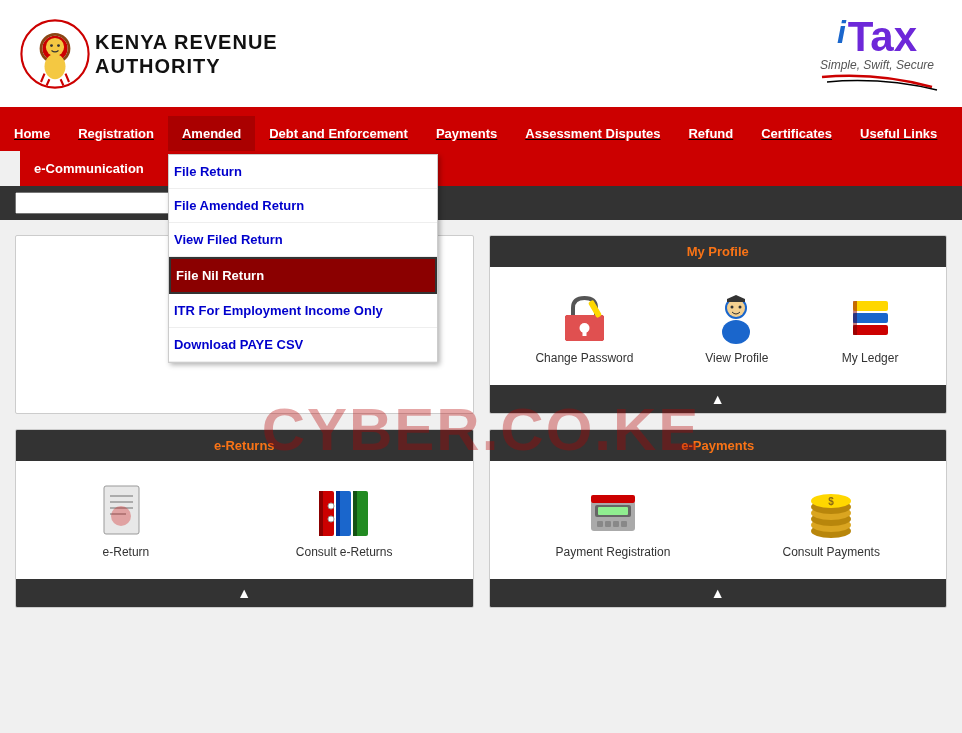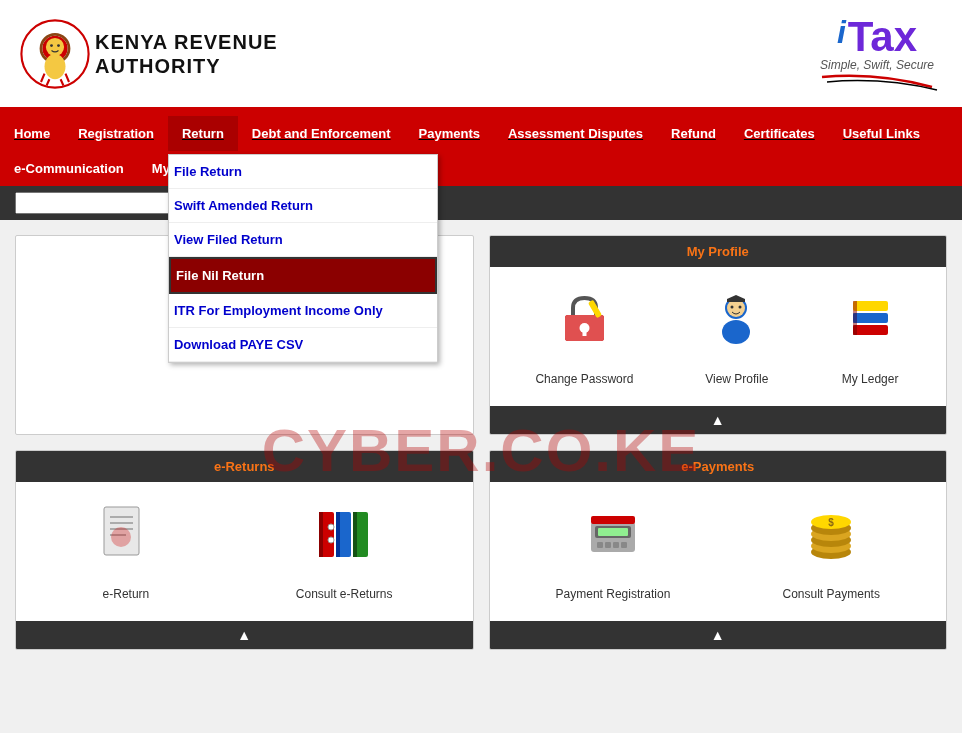--- a/index.html
+++ b/index.html
@@ -13,21 +13,21 @@
     .kra-text { display: flex; flex-direction: column; }
     .kra-name { font-size: 22px; font-weight: bold; color: #222; line-height: 1.2; letter-spacing: 1px; text-transform: uppercase; }
     .itax-logo { display: flex; flex-direction: column; align-items: center; }
 
     
     .red-bar { background: #cc0000; height: 6px; width: 100%; }
 
     
     .nav { background: #cc0000; display: flex; align-items: stretch; position: relative; text-decoration: underline; }
     .nav-item { color: #fff; padding: 10px 14px; font-size: 13px; font-weight: bold; cursor: pointer; white-space: nowrap; position: relative; }
-    .nav-row2 { background: #cc0000; display: flex; align-items: center; }
+    .nav-row2 { background: #cc0000; display: flex; align-items: center; margin-left: 20px; }
 
     
     .dropdown-menu { position: absolute; top: 100%; left: 0; background: #fff; border: 1px solid #ccc; min-width: 270px; z-index: 100; box-shadow: 2px 2px 5px rgba(0,0,0,0.3); }
     .dropdown-item { padding: 9px 5px; font-size: 13px; color: #222; cursor: pointer; border-bottom: 1px solid #eee; }
     .dropdown-item.highlighted { background: #8B0000; color: #fff; border: 2px solid #333; }
     .dropdown-item.link-color { color: #0000cc; }
 
     
     .login-bar { background: #333; color: #fff; padding: 6px 15px; font-size: 12px; display: flex; align-items: center; gap: 10px; }
     .login-bar input { width: 180px; padding: 2px 5px; font-size: 12px; }
@@ -37,21 +37,21 @@
 
     
     .watermark-container { position: relative; }
     .watermark { position: absolute; top: 50%; left: 50%; transform: translate(-50%, -50%); font-size: 60px; font-weight: 900; color: rgba(180,0,0,0.35); z-index: 50; white-space: nowrap; pointer-events: none; letter-spacing: 2px; }
 
     
     .panel-row { display: flex; gap: 15px; margin-bottom: 15px; }
     .panel { background: #fff; border: 1px solid #ccc; flex: 1; border-radius: 2px; overflow: hidden; }
     .panel-header { background: #333; color: #f97316; text-align: center; padding: 8px; font-size: 13px; font-weight: bold; }
     .panel-content { display: flex; justify-content: space-around; align-items: center; padding: 20px 10px; }
-    .panel-item { display: flex; flex-direction: column; align-items: center; gap: 25px; cursor: pointer; }
+    .panel-item { display: flex; flex-direction: column; align-items: center; gap: 4px; cursor: pointer; }
     .panel-item-label { font-size: 12px; color: #333; text-align: center; }
     .panel-footer { background: #333; text-align: center; padding: 5px; }
     .panel-footer-arrow { color: #fff; font-size: 14px; cursor: pointer; }
 
     
     .icon-box { width: 60px; height: 60px; display: flex; align-items: center; justify-content: center; }
   </style>
 </head>
 <body>
 
@@ -97,25 +97,25 @@
     </svg>
   </div>
 </div>
 
 <div class="red-bar"></div>
 
 <div class="nav">
   <div class="nav-item">Home</div>
   <div class="nav-item">Registration</div>
   <div class="nav-item" style="background:#aa0000; position:relative;">
-    <span>Return</span>
+    <span>Amended</span>
     
     <div class="dropdown-menu" style="top:38px; left:0;">
       <div class="dropdown-item link-color">File Return</div>
-      <div class="dropdown-item link-color">Swift Amended Return</div>
+      <div class="dropdown-item link-color">File Amended Return</div>
       <div class="dropdown-item link-color">View Filed Return</div>
       <div class="dropdown-item highlighted">File Nil Return</div>
       <div class="dropdown-item link-color">ITR For Employment Income Only</div>
       <div class="dropdown-item link-color">Download PAYE CSV</div>
     </div>
   </div>
   <div class="nav-item">Debt and Enforcement</div>
   <div class="nav-item">Payments</div>
   <div class="nav-item">Assessment Disputes</div>
   <div class="nav-item">Refund</div>

